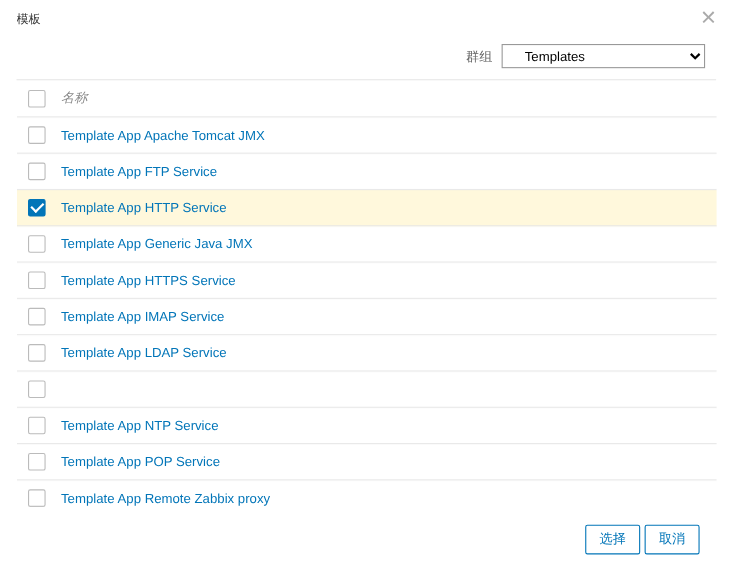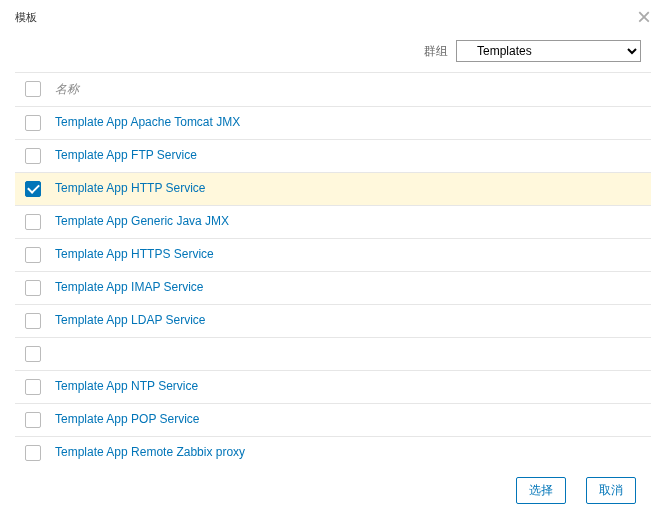--- a/index.html
+++ b/index.html
@@ -54,21 +54,21 @@
     .list-container {
       border-top: 1px solid #e6e6e6;
       height: 395px;
       overflow-y: scroll;
     }
     .list-container::-webkit-scrollbar { width: 10px; }
     .list-container::-webkit-scrollbar-thumb { background: #ccc; border-radius: 5px; }
     .list-container::-webkit-scrollbar-track { background: #f0f0f0; }
     .header-row, .list-row {
       display: flex;
-      align-items: flex-start;
+      align-items: center;
       border-bottom: 1px solid #e6e6e6;
       padding: 8px 10px;
       min-height: 32px;
     }
     .header-row .col-name {
       color: #888;
       font-style: italic;
       font-size: 12px;
     }
     .list-row.selected {
@@ -102,21 +102,21 @@
     }
     .col-name {
       color: #0275b8;
       font-size: 12px;
       cursor: pointer;
     }
     .footer {
       display: flex;
       justify-content: flex-end;
       padding: 10px 15px;
-      gap: 20px;
+      gap: 4px;
     }
     .btn {
       border: 1px solid #0275b8;
       color: #0275b8;
       background: #fff;
       padding: 4px 12px;
       font-size: 12px;
       cursor: pointer;
       border-radius: 2px;
     }

